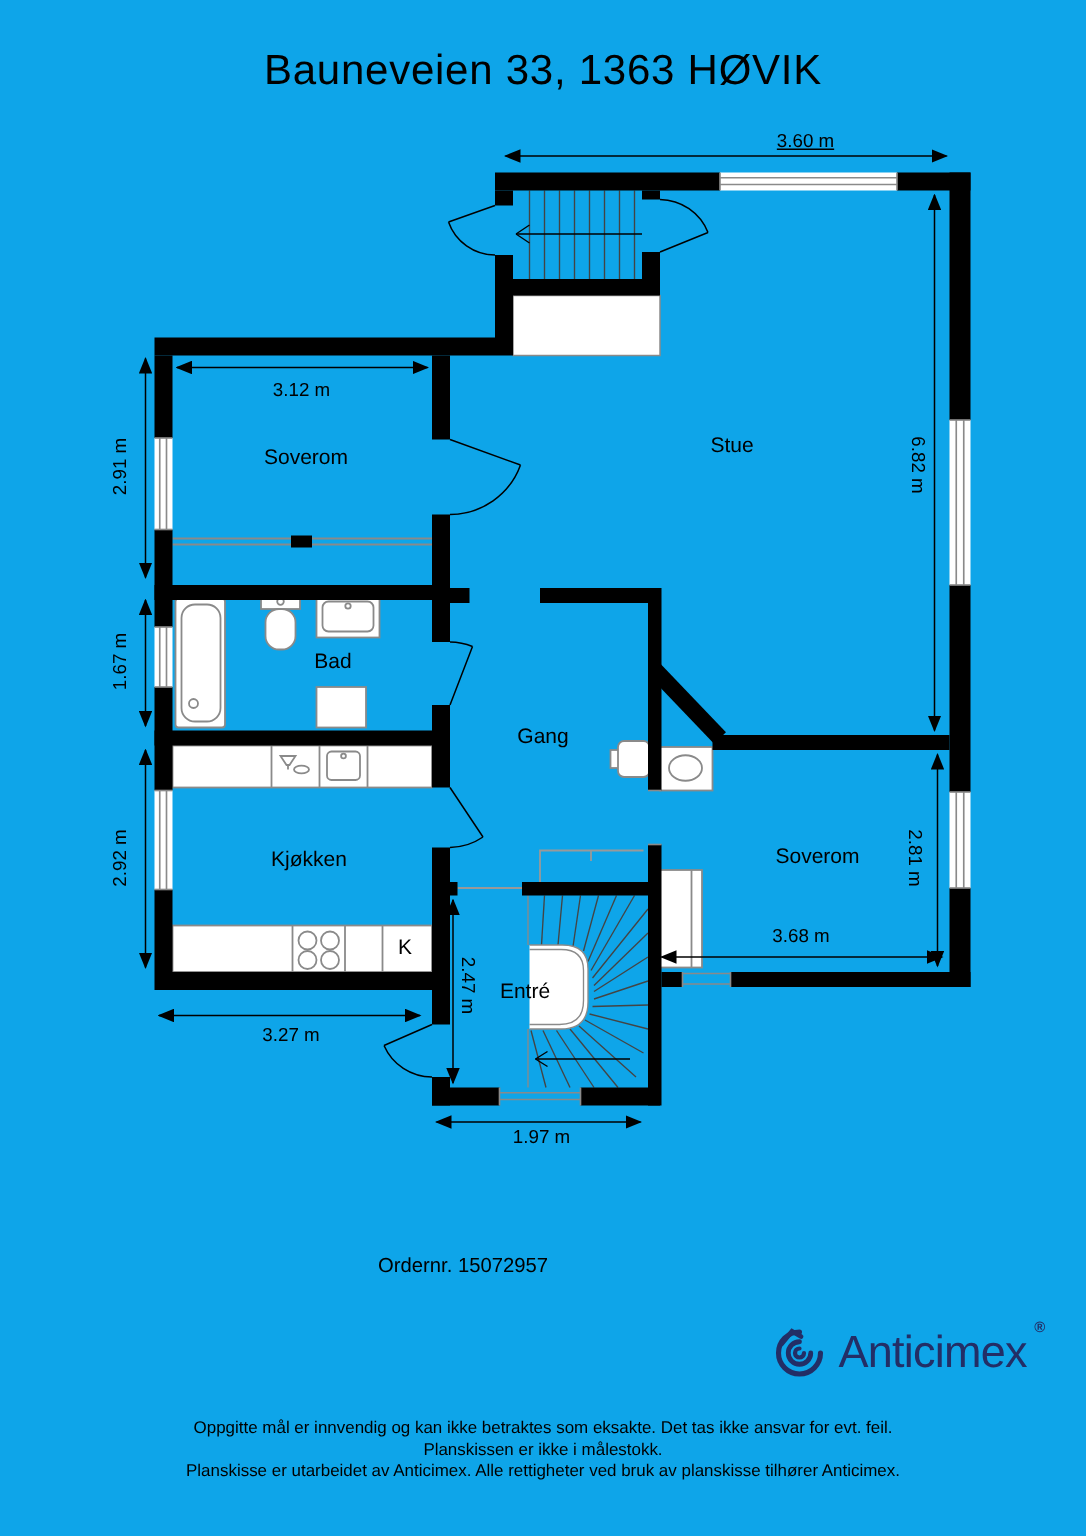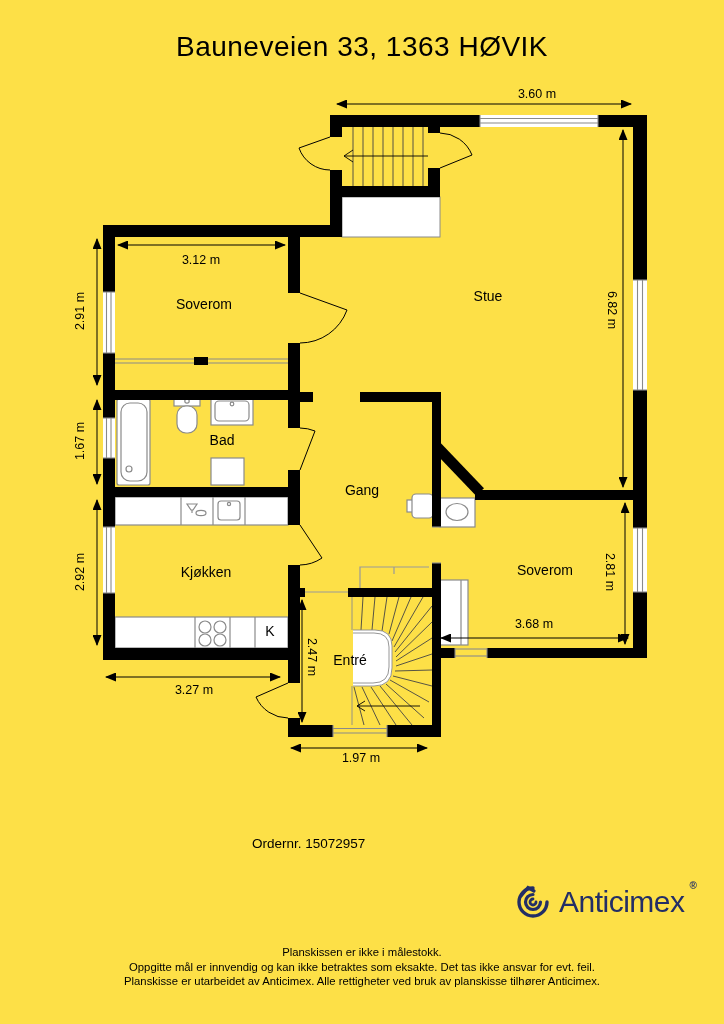--- a/index.html
+++ b/index.html
@@ -1,16 +1,16 @@
 <!DOCTYPE html>
 <html><head>
 <meta charset="utf-8">
 <style>
   html,body{margin:0;padding:0;background:#fff;}
-  #page{position:relative;width:724px;height:1024px;background:#fde047;
+  #page{position:relative;width:724px;height:1024px;background:#0ea5e9;
         font-family:"Liberation Sans",sans-serif;color:#000;overflow:hidden;}
   .abs{position:absolute;text-align:right;}
   #title{top:31px;left:0;width:100%;text-align:center;font-size:28px;letter-spacing:0.5px;}
   #subtitle{top:61px;left:0;width:100%;text-align:center;font-size:21px;}
   .lbl{position:absolute;transform:translate(-50%,-50%);white-space:nowrap;}
   .room{font-size:14px;}
   .dim{font-size:12.5px;}
   .rot-cw{transform:translate(-50%,-50%) rotate(90deg);}
   .rot-ccw{transform:translate(-50%,-50%) rotate(-90deg);}
   #plan-svg{position:absolute;left:0;top:0;}
@@ -278,21 +278,21 @@
 
   <div class="lbl room" style="left:204px;top:304px;">Soverom</div>
   <div class="lbl room" style="left:488px;top:296px;">Stue</div>
   <div class="lbl room" style="left:222px;top:440px;">Bad</div>
   <div class="lbl room" style="left:362px;top:490px;">Gang</div>
   <div class="lbl room" style="left:206px;top:572px;">Kjøkken</div>
   <div class="lbl room" style="left:350px;top:660px;">Entré</div>
   <div class="lbl room" style="left:545px;top:570px;">Soverom</div>
   <div class="lbl room" style="left:270px;top:631px;">K</div>
 
-  <div class="lbl dim" style="left:537px;top:94px;">3.60 m</div>
+  <div class="lbl dim" style="left:537px;top:94px;text-decoration:underline;">3.60 m</div>
   <div class="lbl dim" style="left:201px;top:260px;">3.12 m</div>
   <div class="lbl dim rot-ccw" style="left:80px;top:311px;">2.91 m</div>
   <div class="lbl dim rot-ccw" style="left:80px;top:441px;">1.67 m</div>
   <div class="lbl dim rot-ccw" style="left:80px;top:572px;">2.92 m</div>
   <div class="lbl dim" style="left:194px;top:690px;">3.27 m</div>
   <div class="lbl dim rot-cw" style="left:612px;top:310px;">6.82 m</div>
   <div class="lbl dim rot-cw" style="left:610px;top:572px;">2.81 m</div>
   <div class="lbl dim" style="left:534px;top:624px;">3.68 m</div>
   <div class="lbl dim rot-cw" style="left:312px;top:657px;">2.47 m</div>
   <div class="lbl dim" style="left:361px;top:758px;">1.97 m</div>
@@ -306,18 +306,18 @@
         <path d="M 21,14.5 A 7.5,7.5 0 1 0 28.5,22" stroke-width="3.2"></path>
         <path d="M 21,19 A 3,3 0 1 0 24,22" stroke-width="2.8"></path>
         <path d="M 9,16 L 16,7.5 L 22,11" stroke-width="3.2"></path>
       </g>
     </svg>
     <span class="word">Anticimex</span>
       <sup>®</sup>
   </div>
 
   <div id="footer" class="abs">
+    <div>Oppgitte mål er innvendig og kan ikke betraktes som eksakte. Det tas ikke ansvar for evt. feil.</div>
     <div>Planskissen er ikke i målestokk.</div>
-    <div>Oppgitte mål er innvendig og kan ikke betraktes som eksakte. Det tas ikke ansvar for evt. feil.</div>
     <div>Planskisse er utarbeidet av Anticimex. Alle rettigheter ved bruk av planskisse tilhører Anticimex.</div>
   </div>
 
 </div>
 
 </body></html>

